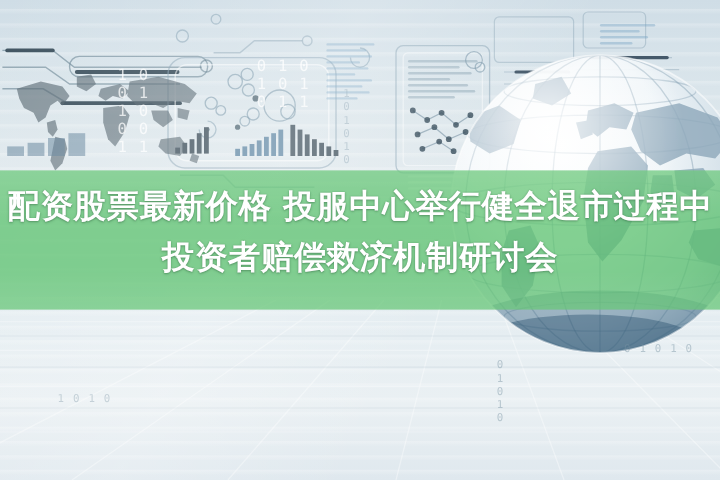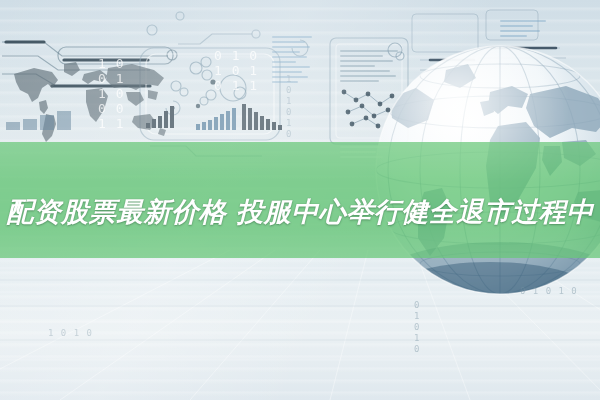--- a/index.html
+++ b/index.html
@@ -136,29 +136,28 @@
         rgba(255,255,255,0.10) 0%,
         rgba(255,255,255,0.00) 35%,
         rgba(255,255,255,0.00) 72%,
         rgba(255,255,255,0.08) 100%);
   }
 
   
   .title {
     position: absolute;
     left: 0;
-    top: 154px;
+    top: 136px;
     width: 600px;
     height: 116px;
     display: flex;
     flex-direction: column;
     align-items: center;
     justify-content: center;
     gap: 2px;
-    font-style: italic;
   }
   .title .line {
     color: #ffffff;
     font-family: "DejaVu Sans", "Liberation Sans", sans-serif;
     font-weight: bold;
     font-size: 27px;
     line-height: 40px;
     letter-spacing: 0.5px;
     text-align: center;
     white-space: nowrap;
@@ -487,15 +486,16 @@
   <div class="bincol dark" style="left:520px; top:286px;">0 1 0 1 0</div>
 
   <div class="sweep"></div>
 
   <div class="band">
     <div class="band-inner"></div>
   </div>
 
   <div class="title">
     <div class="line">配资股票最新价格 投服中心举行健全退市过程中</div>
+    <div class="line">投资者赔偿救济机制研讨会</div>
   </div>
 
 </div>
 
 </body></html>

